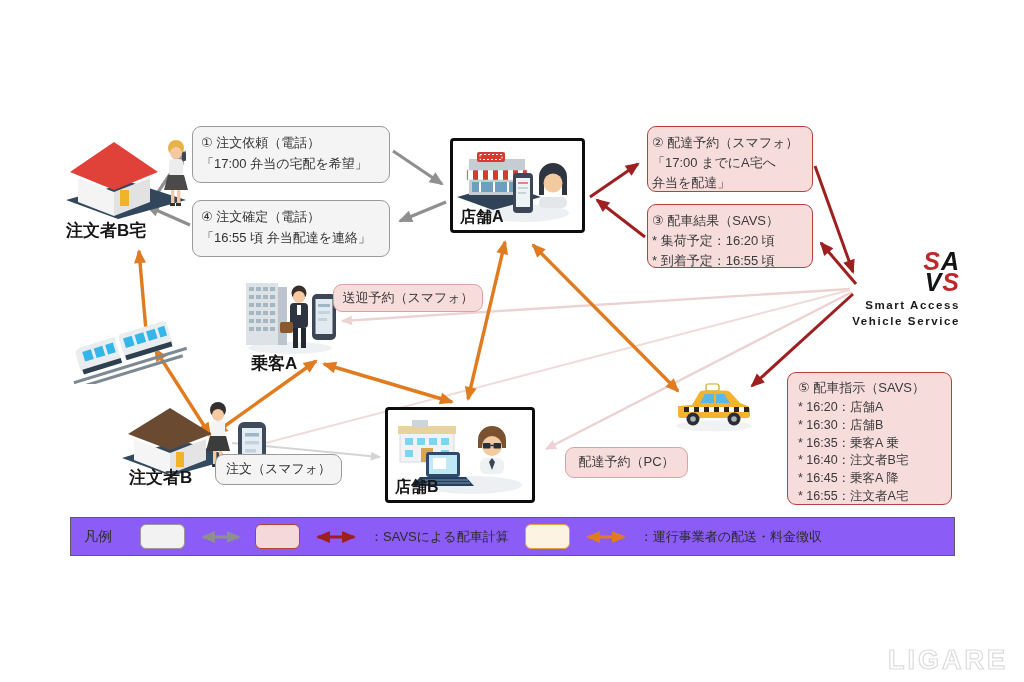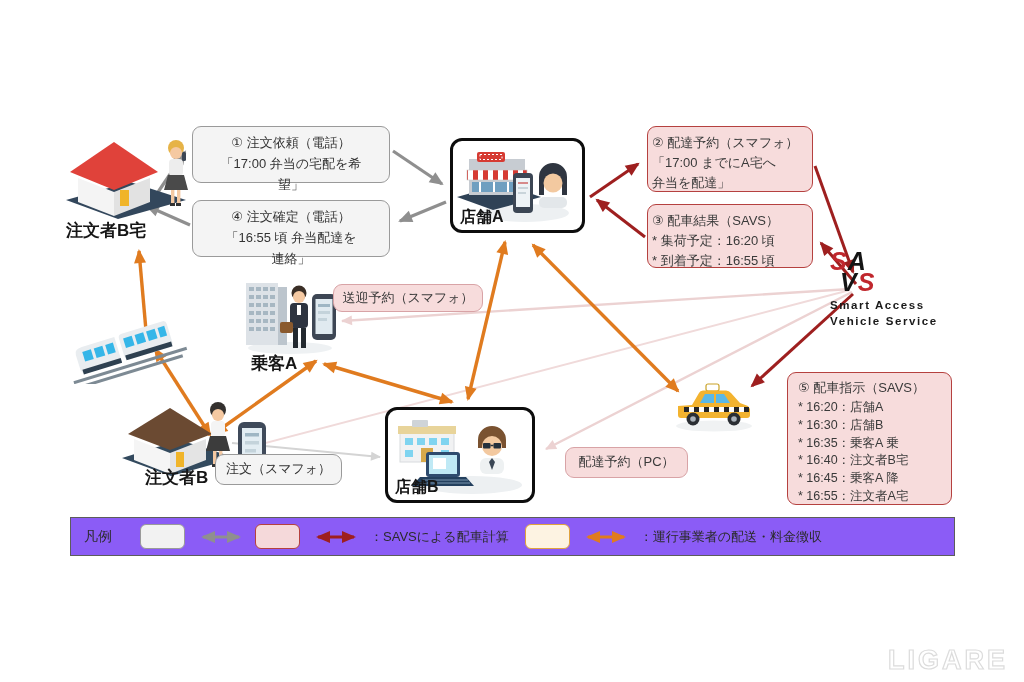--- a/index.html
+++ b/index.html
@@ -1,31 +1,31 @@
 <!DOCTYPE html>
 <html><head>
 <meta charset="utf-8">
 <style>
   html,body{margin:0;padding:0;background:#fff;}
   .canvas{position:relative;width:1024px;height:682px;background:#fff;overflow:hidden;
           font-family:"Liberation Sans","DejaVu Sans",sans-serif;color:#2e2e2e;}
   .abs{position:absolute;box-sizing:border-box;}
   .layer-lines{position:absolute;left:0;top:0;z-index:1;}
   .node{z-index:2;}
-  .gbox{background:#f4f4f4;border:1.6px solid #9a9a9a;border-radius:9px;padding:6px 26px;
-        font-size:13px;line-height:1.6;color:#333;text-align:center;}
+  .gbox{background:#f4f4f4;border:1.6px solid #9a9a9a;border-radius:9px;padding:6px 8px;
+        font-size:13px;line-height:1.6;color:#333;}
   .pbox{background:#f7dcdc;border:1.6px solid #b5413f;border-radius:9px;padding:6px 4px;
         font-size:13px;line-height:1.55;color:#3a3a3a;}
   .tagbox{display:flex;align-items:center;justify-content:center;text-align:left;padding:0 6px;}
-  .blackbox{background:#fff;border:3px solid #0d0d0d;border-radius:12px;}
+  .blackbox{background:#fff;border:3px solid #0d0d0d;border-radius:4px;}
   .actor-label{font-weight:bold;font-size:17px;color:#161616;}
   .inbox-label{position:absolute;left:7px;bottom:2px;font-weight:bold;font-size:16px;color:#161616;z-index:3;}
   .step5 .t{font-size:13px;margin-bottom:1px;}
   .step5 .i{font-size:12.5px;line-height:1.42;white-space:nowrap;}
-  .savs{text-align:left;z-index:2;}
+  .savs{text-align:right;z-index:2;}
   .savs-logo{font-weight:bold;font-style:italic;font-size:25px;line-height:.82;letter-spacing:1px;}
   .savs-logo .red{color:#c0272d;} .savs-logo .blk{color:#141414;}
   .savs-logo .row2{margin-left:10px;display:block;}
   .savs-name{font-size:11.5px;font-weight:bold;letter-spacing:1.6px;color:#1a1a1a;line-height:1.4;margin-top:5px;white-space:nowrap;}
   .legend{display:flex;align-items:center;border:1.6px solid #5c5c5c;background:#8b5cf6;padding:0 13px;}
   .legend-title{font-size:14px;color:#2b2b2b;margin-right:28px;}
   .legend-text{font-size:13px;color:#2b2b2b;margin-right:16px;white-space:nowrap;}
   .swatch{width:43px;height:23px;border-radius:6px;margin-right:8px;flex:0 0 auto;}
   .sw-gray{background:#f2f2f2;border:1.6px solid #9a9a9a;}
   .sw-pink{background:#f5d9da;border:1.6px solid #b5413f;}
@@ -256,21 +256,21 @@
     <rect x="97" y="55" width="3.4" height="14" fill="#f5c9a2"></rect>
     <rect x="103" y="55" width="3.4" height="14" fill="#f5c9a2"></rect>
     <rect x="96" y="68" width="5" height="3" fill="#333"></rect>
       <rect x="102" y="68" width="5" height="3" fill="#333"></rect>
     <rect x="122" y="26" width="28" height="52" rx="6" fill="#3f4a5a"></rect>
     <rect x="126" y="32" width="20" height="40" fill="#e3edf3"></rect>
     <rect x="129" y="37" width="14" height="3.5" fill="#9fb6c4"></rect>
       <rect x="129" y="45" width="14" height="3.5" fill="#c4d3db"></rect>
       <rect x="129" y="53" width="11" height="3.5" fill="#c4d3db"></rect>
   </svg>
-  <div class="abs node actor-label" style="left:145px;top:466px">注文者B</div>
+  <div class="abs node actor-label" style="left:129px;top:466px">注文者B</div>
 
   <div class="abs node gbox tagbox" style="left:215px;top:454px;width:127px;height:31px">
     <span>注文（スマフォ）</span>
   </div>
 
   <div class="abs node blackbox" style="left:385px;top:407px;width:150px;height:96px">
     <svg width="144" height="90" viewBox="0 0 144 90">
       <ellipse cx="84" cy="75" rx="50" ry="9" fill="#edf0f2"></ellipse>
       <rect x="12" y="22" width="54" height="30" fill="#f1f2f3" stroke="#d8dbde" stroke-width="1"></rect>
       <rect x="10" y="16" width="58" height="8" fill="#e8d49a"></rect>

